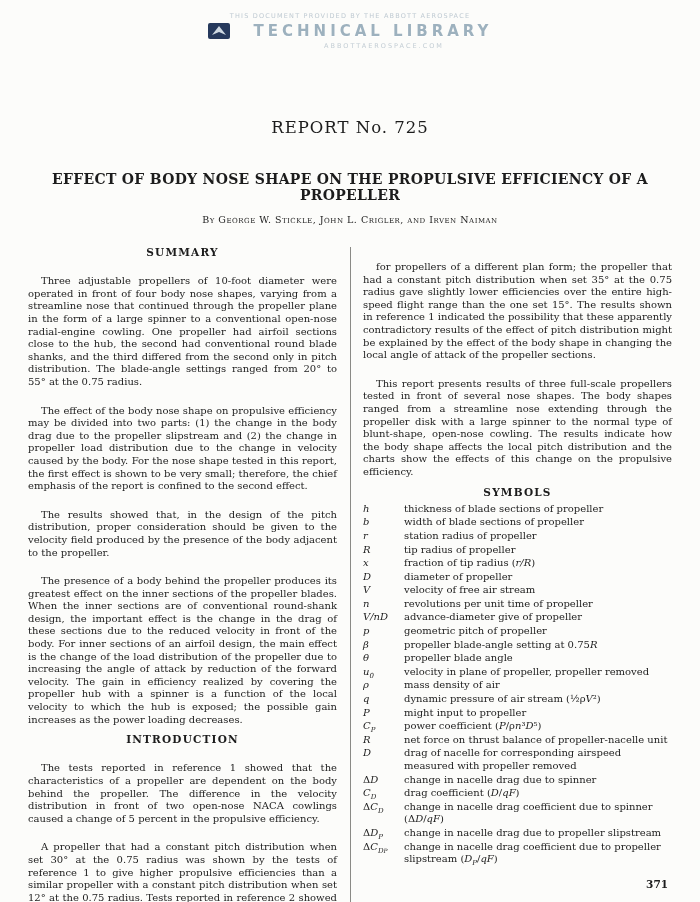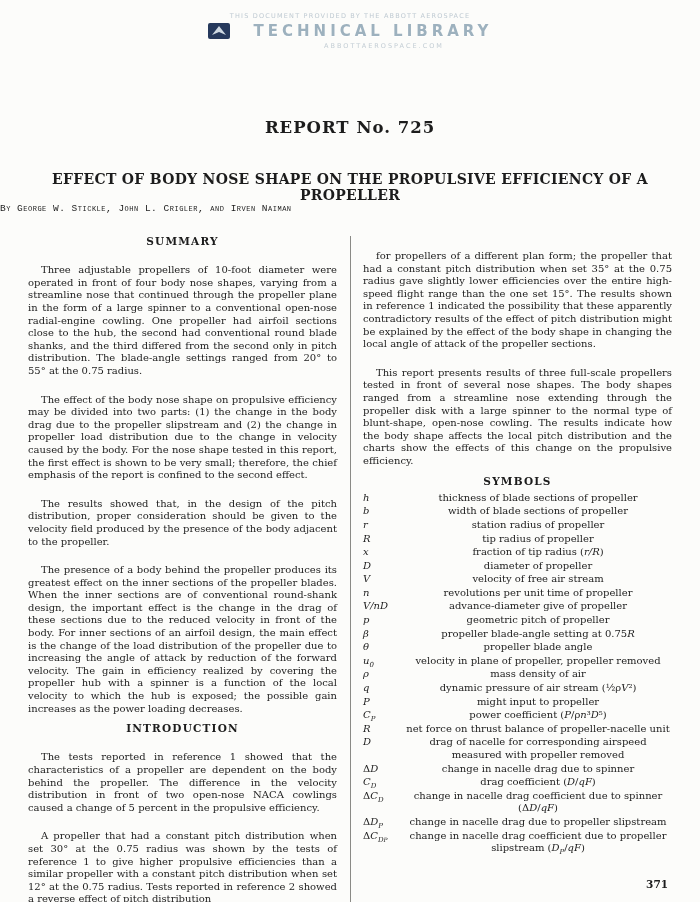--- a/index.html
+++ b/index.html
@@ -14,37 +14,37 @@
     box-shadow:0 0 4px rgba(0,0,0,.25);
   }
   
   .watermark{padding-top:12px;text-align:center;font-family:"DejaVu Sans","Liberation Sans",sans-serif;}
   .wm-line1{font-size:6.5px;letter-spacing:1.2px;color:#bfcad2;}
   .wm-row{display:flex;align-items:center;justify-content:center;gap:24px;margin-top:2px;}
   .wm-logo{display:inline-block;width:22px;height:16px;}
   .wm-title{font-size:15px;font-weight:bold;letter-spacing:4px;color:#9db1be;text-shadow:0 1px 0 #ffffff;}
   .wm-line3{font-size:6.5px;letter-spacing:2px;color:#c3cdd4;margin-top:2px;transform:translateX(34px);}
   
-  .report-no{margin-top:68px;text-align:center;font-size:16.5px;font-weight:bold;letter-spacing:1px;}
+  .report-no{margin-top:68px;text-align:center;font-size:16.5px;font-weight:normal;letter-spacing:1px;}
   .title{margin:34px 36px 0;text-align:center;font-size:14px;font-weight:bold;letter-spacing:.3px;}
-  .byline{font-size:9.5px;font-variant:small-caps;letter-spacing:.5px;font-family:Liberation Mono, monospace;}
+  .byline{margin-top:11px;text-align:center;font-size:9.5px;font-variant:small-caps;letter-spacing:.5px;}
   
   .columns{display:flex;margin:20px 28px 0;align-items:stretch;}
   .col{width:309px;font-size:10px;line-height:1.26;text-align:justify;}
   .col-rule{width:1px;background:#8a8a86;margin:2px 12px 0 13px;}
   .sec-heading{text-align:center;font-weight:bold;font-size:10.5px;letter-spacing:1.2px;margin:7px 0 4px;}
   .sec-heading.first{margin-top:1px;}
   .col p{margin:16px 0 1px;text-indent:13px;}
   .paras.italic p{}
   
   .symbols{display:grid;grid-template-columns:36px 1fr;column-gap:5px;row-gap:1px;margin-top:2px;text-align:left;}
   .sym-cell{white-space:nowrap;}
   .symbols sub{font-style:italic;font-size:7px;line-height:0;}
   .symbols sub.subsub{font-size:6px;vertical-align:-0.55em;}
-  .def-cell{text-align:center;}
+  .def-cell{text-align:left;}
   
   .page-number{position:absolute;right:32px;bottom:12px;font-size:10.5px;font-weight:bold;margin-left:44px;}
 </style>
 </head>
 <body>
 
 <div class="page">
 
   <div class="watermark">
     <div class="wm-line1">THIS DOCUMENT PROVIDED BY THE ABBOTT AEROSPACE</div>

